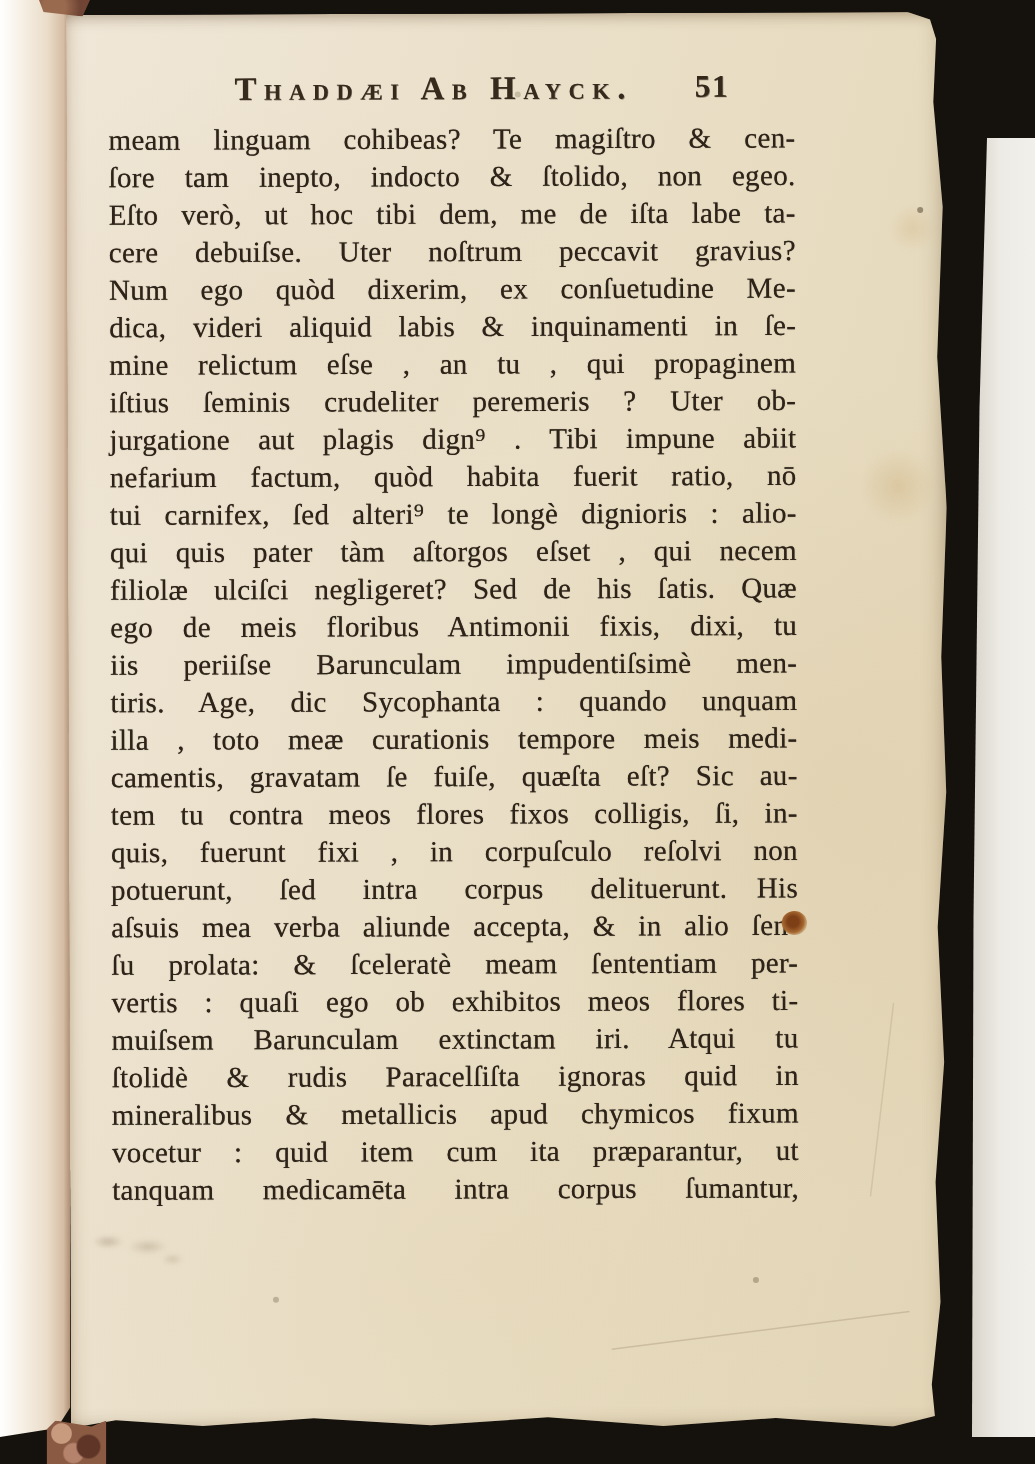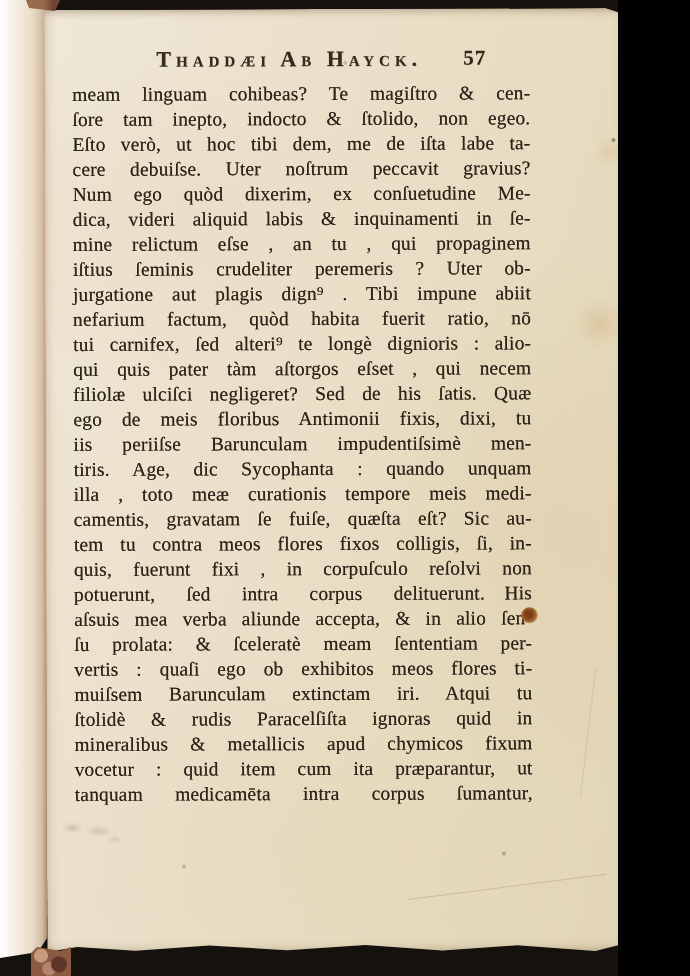--- a/index.html
+++ b/index.html
@@ -1,17 +1,17 @@
 <!DOCTYPE html>
 <html style="--paper: #e8ddc2; --ink: #2d2318; --scan_background: #15110c; --adjacent_page_edge: #f3ead9; --stain: #7d3f16;"><head>
 <meta charset="utf-8">
 <style>
   html,body{margin:0;padding:0;background:#000;}
   #canvas{
-    position:relative;width:618px;height:976px;overflow:hidden;
+    position:relative;width:690px;height:976px;overflow:hidden;
     background:var(--scan_background,#15110c);
     font-family:"Liberation Serif","DejaVu Serif",serif;
   }
   
   .right-light-strip{
     position:absolute;left:648px;top:92px;width:42px;height:866px;
     background:linear-gradient(to right,#d9d4ca,#edebe5 45%,#f2f0eb);
     clip-path:polygon(10px 0,42px 0,42px 866px,0px 866px,1px 520px,5px 180px);
   }
   
@@ -114,21 +114,21 @@
 
 <div id="canvas">
   <div class="right-light-strip"></div>
   <div class="adjacent-strip"></div>
 
   <div class="page">
     <div class="paper-texture"></div>
 
     <div class="header-row">
       <div class="running-title">Thaddæi Ab Hayck.</div>
-      <div class="page-number">57</div>
+      <div class="page-number">51</div>
     </div>
 
     <div class="body-text">
         <div class="tline">meam linguam cohibeas? Te magiſtro &amp; cen-</div>
         <div class="tline">ſore tam inepto, indocto &amp; ſtolido, non egeo.</div>
         <div class="tline">Eſto verò, ut hoc tibi dem, me de iſta labe ta-</div>
         <div class="tline">cere debuiſse. Uter noſtrum peccavit gravius?</div>
         <div class="tline">Num ego quòd dixerim, ex conſuetudine Me-</div>
         <div class="tline">dica, videri aliquid labis &amp; inquinamenti in ſe-</div>
         <div class="tline">mine relictum eſse , an tu , qui propaginem</div>

